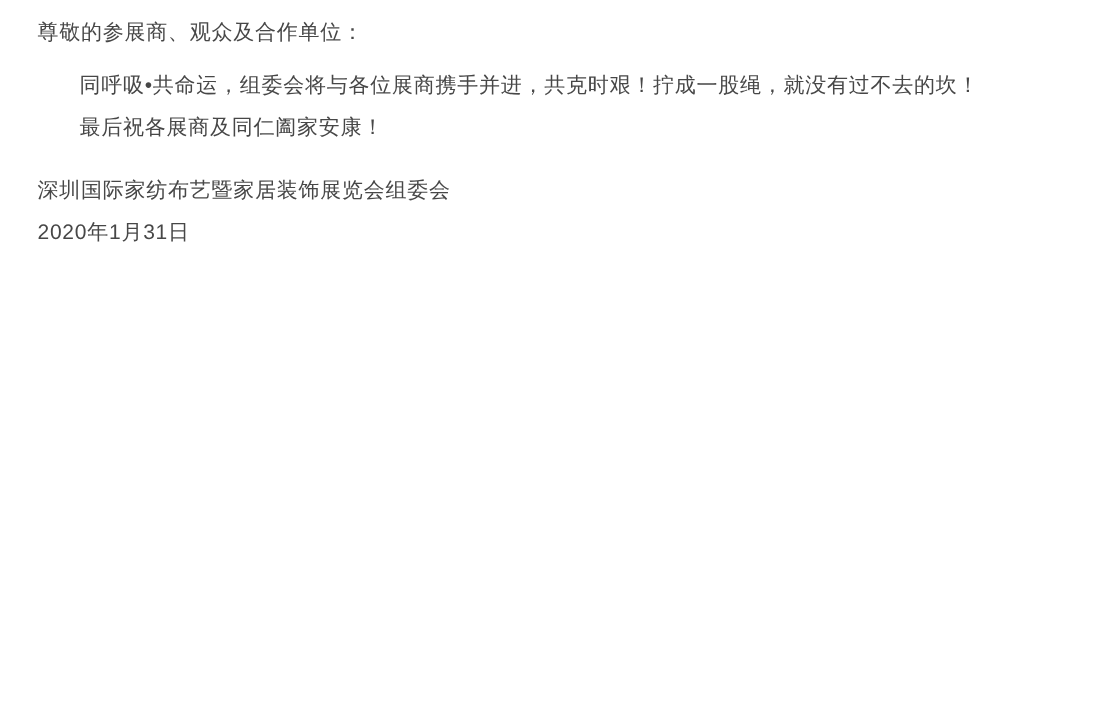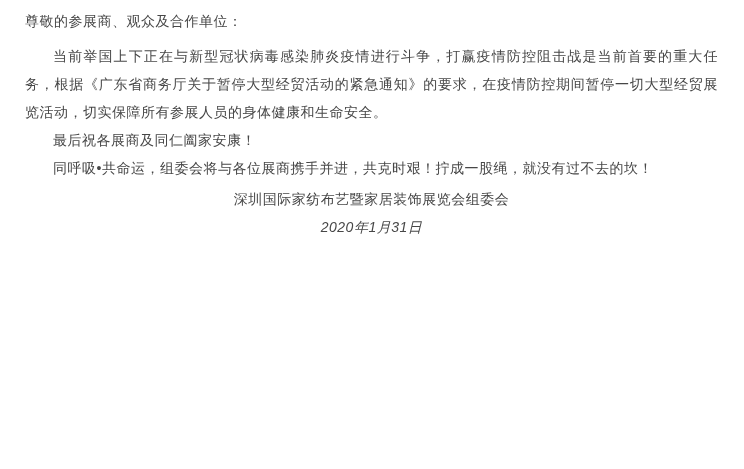--- a/index.html
+++ b/index.html
@@ -28,39 +28,38 @@
     padding: 0;
   }
   .salutation {
     margin-bottom: 7px !important;
   }
   .para {
     text-indent: 2em;
     text-align: justify;
   }
   .signature {
-    margin-top: 3px;
-    text-align: center;
+    margin-top: 14px;
+    text-align: left;
   }
   .sig-org  { padding-right: 3px; }
   .sig-co   { padding-right: 21px; }
-  .sig-date { padding-right: 8px; font-style: italic; }
+  .sig-date { padding-right: 8px; }
 </style>
 </head>
 <body>
 
 <div class="doc">
   <p class="salutation">尊敬的参展商、观众及合作单位：</p>
 
-  <p class="para">当前举国上下正在与新型冠状病毒感染肺炎疫情进行斗争，打赢疫情防控阻击战是当前首要的重大任务，根据《广东省商务厅关于暂停大型经贸活动的紧急通知》的要求，在疫情防控期间暂停一切大型经贸展览活动，切实保障所有参展人员的身体健康和生命安全。</p>
 
 
 
 
+  <p class="para">同呼吸•共命运，组委会将与各位展商携手并进，共克时艰！拧成一股绳，就没有过不去的坎！</p>
+
   <p class="para">最后祝各展商及同仁阖家安康！</p>
-
-  <p class="para">同呼吸•共命运，组委会将与各位展商携手并进，共克时艰！拧成一股绳，就没有过不去的坎！</p>
 
   <div class="signature">
     <p class="sig-org">深圳国际家纺布艺暨家居装饰展览会组委会</p>
     <p class="sig-date">2020年1月31日</p>
   </div>
 </div>
 
 </body></html>

